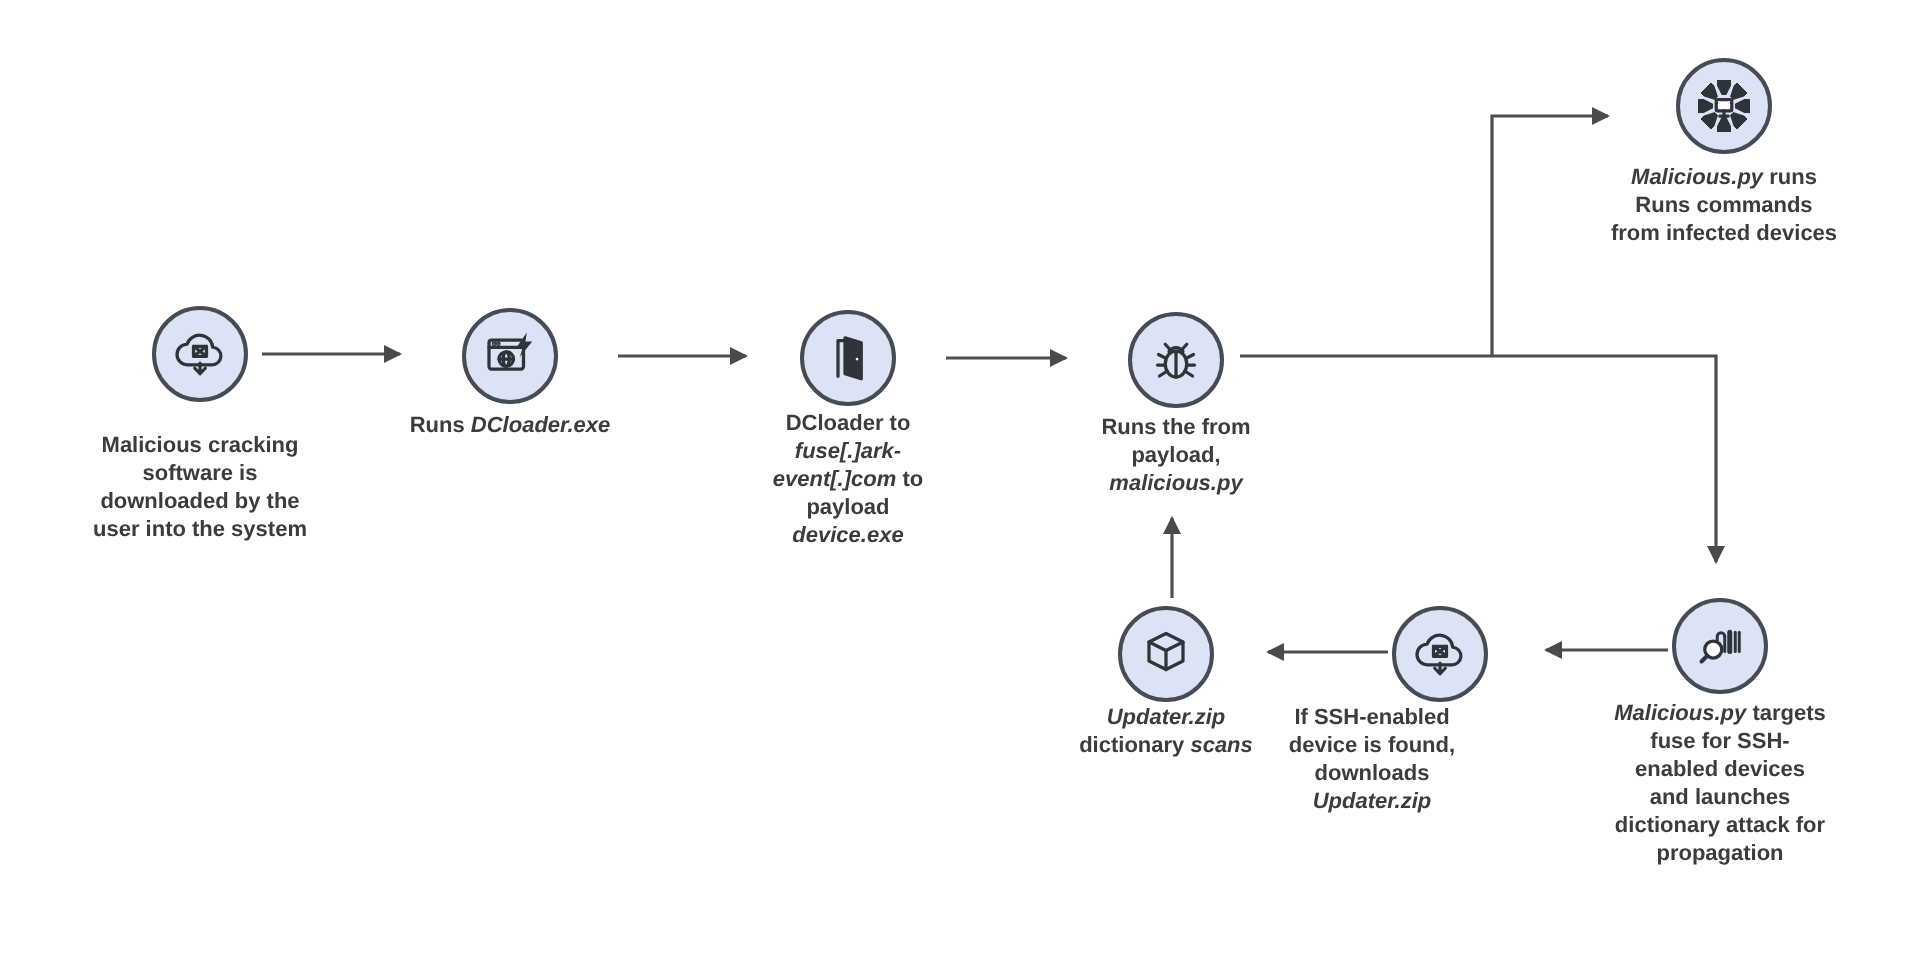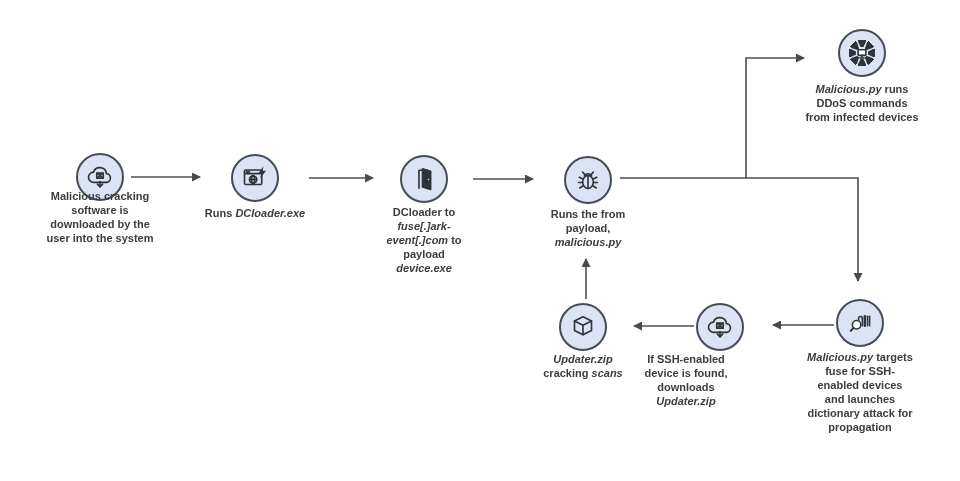--- a/index.html
+++ b/index.html
@@ -45,21 +45,21 @@
   </svg>
 
   <div class="node-circle" style="left:76px;top:153px;">
     <svg class="glyph" width="30" height="30" viewBox="0 0 24 24" stroke="#2f333a" stroke-width="1.3" fill="none" stroke-linecap="round" stroke-linejoin="round">
       <path d="M7 16.3 h9.6 a3.5 3.5 0 0 0 .5 -7 A5.3 5.3 0 0 0 6.8 8.1 A4.1 4.1 0 0 0 7 16.3 Z"></path>
       <rect x="9.4" y="8.9" width="5.2" height="4" rx="0.4"></rect>
       <path d="M9.4,8.9 L14.6,12.9 M14.6,8.9 L9.4,12.9"></path>
       <path d="M12,15.6 V19.6 M9.9,17.7 L12,19.9 L14.1,17.7"></path>
     </svg>
   </div>
-  <div class="label" style="left:46px;top:189px;width:108px;text-align:center;">
+  <div class="label" style="left:46px;top:216px;width:108px;text-align:center;">
     <span>Malicious cracking software is downloaded by the user into the system</span>
   </div>
 
   <div class="node-circle" style="left:231px;top:154px;">
     <svg class="glyph" width="30" height="30" viewBox="0 0 24 24" stroke="#2f333a" stroke-width="1.3" fill="none" stroke-linecap="round" stroke-linejoin="round">
       <rect x="3.6" y="5.6" width="13.8" height="11.6" rx="1"></rect>
       <path d="M3.6,8.5 H17.4"></path>
       <circle cx="5.6" cy="7.1" r="0.3" fill="#2f333a"></circle>
       <circle cx="7.3" cy="7.1" r="0.3" fill="#2f333a"></circle>
       <circle cx="10.5" cy="13.2" r="2.9"></circle>
@@ -110,21 +110,21 @@
       <path d="M21.2,12 H17.6" marker-end="url(#ahd)"></path>
       <path d="M5.5,5.5 L8.1,8.1" marker-end="url(#ahd)"></path>
       <path d="M18.5,5.5 L15.9,8.1" marker-end="url(#ahd)"></path>
       <path d="M5.5,18.5 L8.1,15.9" marker-end="url(#ahd)"></path>
       <path d="M18.5,18.5 L15.9,15.9" marker-end="url(#ahd)"></path>
       <rect x="8.9" y="9.4" width="6.2" height="4.5" rx="0.5" fill="#ffffff"></rect>
       <path d="M12,13.9 V15.4 M10.3,16 H13.7"></path>
     </svg>
   </div>
   <div class="label" style="left:804px;top:82px;width:116px;">
-    <em>Malicious.py</em><span> runs DDoS commands from infected devices</span>
+    <em>Malicious.py</em><span> runs Runs commands from infected devices</span>
   </div>
 
   <div class="node-circle" style="left:836px;top:299px;">
     <svg class="glyph" width="30" height="30" viewBox="0 0 24 24" stroke="#2f333a" fill="none" stroke-linecap="round" stroke-linejoin="round">
       <path d="M10.9,12 V8.2 a1.5 1.5 0 0 1 3 0" stroke-width="1.2"></path>
       <path d="M13.9,8.2 V14.2" stroke-width="1.2"></path>
       <path d="M15.9,6.5 V14.2" stroke-width="2"></path>
       <path d="M18.1,6.5 V14.2" stroke-width="1.2"></path>
       <path d="M19.7,6.5 V14.2" stroke-width="1.2"></path>
       <circle cx="9.3" cy="13.4" r="3.4" fill="#ffffff" stroke-width="1.3"></circle>
@@ -148,16 +148,16 @@
   </div>
 
   <div class="node-circle" style="left:559px;top:303px;">
     <svg class="glyph" width="30" height="30" viewBox="0 0 24 24" stroke="#2f333a" stroke-width="1.3" fill="none" stroke-linecap="round" stroke-linejoin="round">
       <path d="M12,3.8 L18.8,7.2 L12,10.6 L5.2,7.2 Z"></path>
       <path d="M5.2,7.2 V14.8 L12,18.2 V10.6"></path>
       <path d="M18.8,7.2 V14.8 L12,18.2"></path>
     </svg>
   </div>
   <div class="label" style="left:535px;top:352px;width:96px;">
-    <em>Updater.zip</em><span> cracking </span><em>scans</em>
+    <em>Updater.zip</em><span> dictionary </span><em>scans</em>
   </div>
 
 </div>
 
 </body></html>

